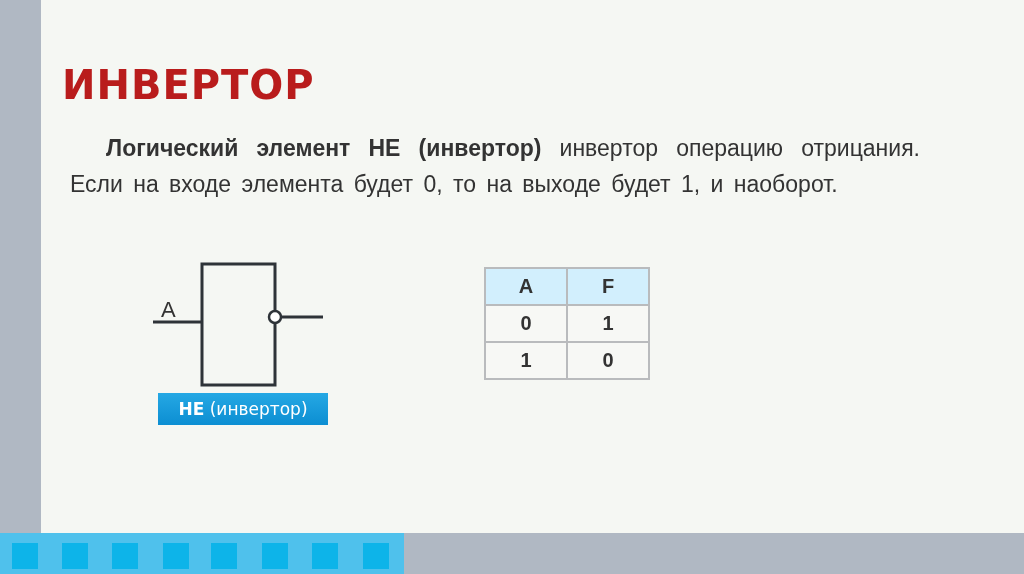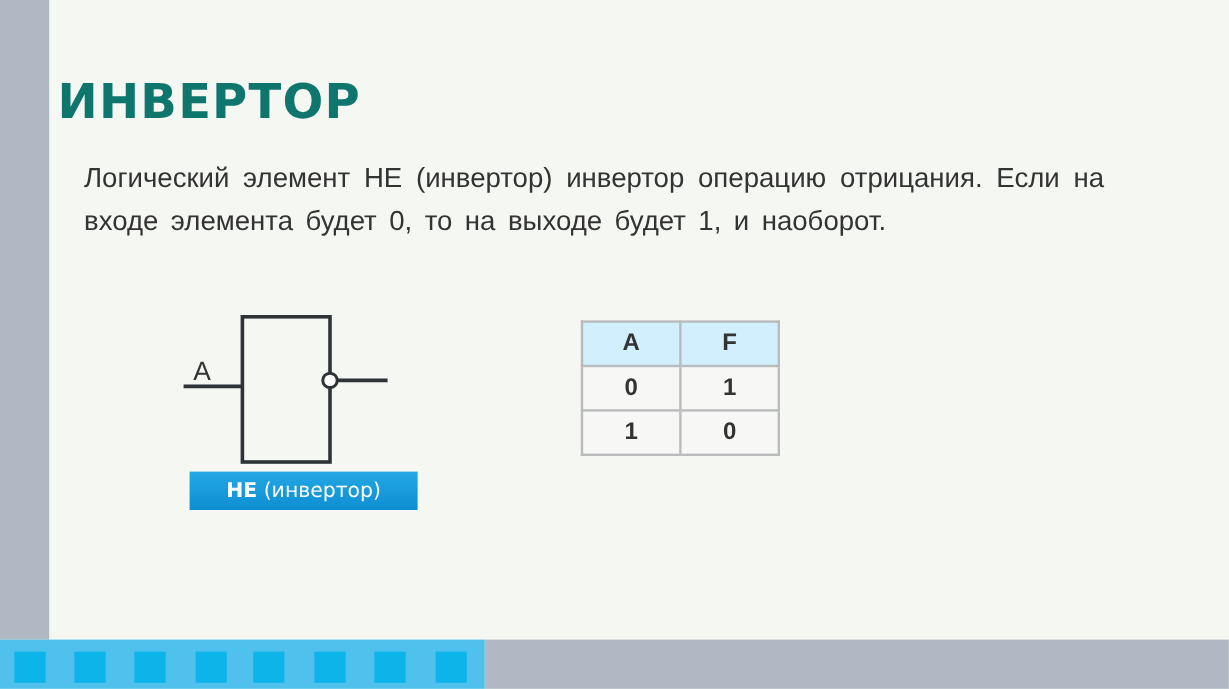--- a/index.html
+++ b/index.html
@@ -7,36 +7,36 @@
     width: 1024px; height: 574px; position: relative; overflow: hidden;
     background: #f5f7f3;
     font-family: "DejaVu Sans", sans-serif;
   }
   .left-bar { position: absolute; left: 0; top: 0; width: 41px; height: 533px; background: #b0b8c3; }
   .bottom-blue { position: absolute; left: 0; top: 533px; width: 404px; height: 41px; background: #4fc1ec; }
   .bottom-gray { position: absolute; left: 404px; top: 533px; width: 620px; height: 41px; background: #b0b8c3; }
   .sq { position: absolute; top: 543px; width: 26px; height: 26px; background: #0db4e9; }
 
   .title {
-    position: absolute; left: 48px; top: 62px;
+    position: absolute; left: 62px; top: 62px;
     font-family: "DejaVu Sans", sans-serif; font-weight: bold;
-    font-size: 40px; color: #0f766e; letter-spacing: 1px;
+    font-size: 40px; color: #b91c1c; letter-spacing: 1px;
   }
   .para {
     position: absolute; left: 70px; top: 130px; width: 850px;
     font-family: "Liberation Sans", sans-serif; font-size: 23px;
     line-height: 36px; color: #333;
     text-align: justify; word-spacing: 4px;
   }
-  .para b { font-weight: normal; }
+  .para b { font-weight: bold; margin-left: 36px; }
 
   .gate-svg { position: absolute; left: 140px; top: 250px; }
 
   .gate-label {
-    position: absolute; left: 158px; top: 393px; width: 190px; height: 32px;
+    position: absolute; left: 158px; top: 393px; width: 170px; height: 32px;
     background: linear-gradient(#25a8e4, #0c8ed2);
     color: #fff; font-family: "DejaVu Sans", sans-serif; font-size: 17px;
     line-height: 32px; text-align: center;
   }
   .gate-label b { font-weight: bold; }
 
   table.truth {
     position: absolute; left: 484px; top: 267px;
     border-collapse: collapse;
     font-family: "Liberation Sans", sans-serif; font-weight: bold; font-size: 20px; color: #333;

